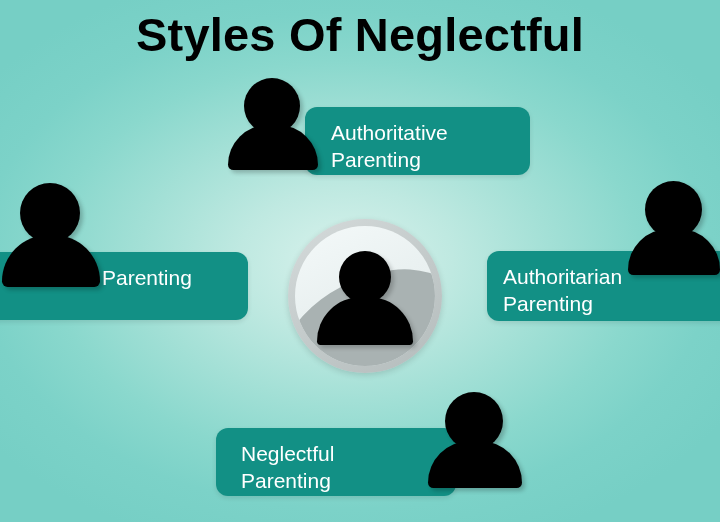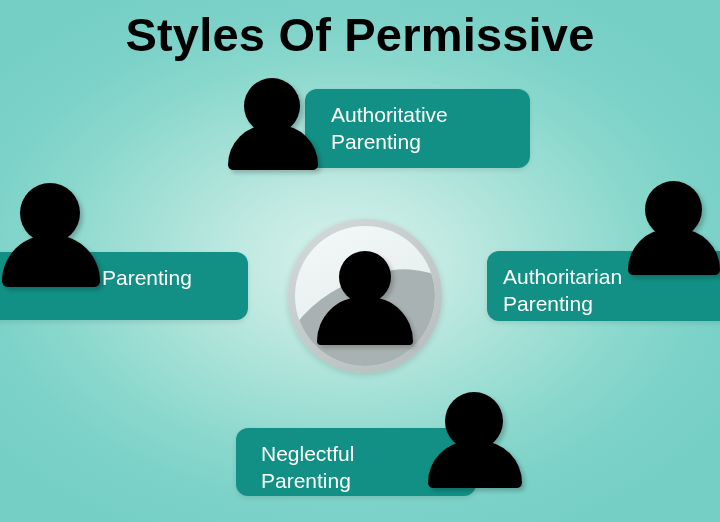--- a/index.html
+++ b/index.html
@@ -56,41 +56,41 @@
     box-shadow: 0 2px 5px rgba(0,0,0,0.10);
     z-index: 2;
   }
   .label-box .line {
     display: block;
     white-space: nowrap;
   }
 
   #box-authoritative {
     left: 305px;
-    top: 89px;
+    top: 107px;
     width: 225px;
-    height: 79px;
+    height: 68px;
     padding-left: 26px;
   }
   #box-permissive {
     left: -30px;
     top: 252px;
     width: 278px;
     height: 68px;
     padding-left: 132px;
   }
   #box-authoritarian {
     left: 487px;
     top: 251px;
     width: 265px;
     height: 70px;
     padding-left: 16px;
   }
   #box-neglectful {
-    left: 236px;
+    left: 216px;
     top: 428px;
     width: 240px;
     height: 68px;
     padding-left: 25px;
   }
 
   
   .person {
     position: absolute;
     z-index: 3;
@@ -196,21 +196,21 @@
     background: #000000;
     box-shadow: 3px 3px 4px rgba(0,0,0,0.20);
     z-index: 2;
   }
 </style>
 </head>
 <body>
 
 <div id="infographic">
 
-  <div class="title">Styles Of Permissive</div>
+  <div class="title">Styles Of Neglectful</div>
 
   <div class="person" id="person-authoritative">
     <span class="head"></span>
     <span class="body"></span>
   </div>
   <div class="label-box" id="box-authoritative">
     <span class="line">Authoritative</span>
     <span class="line">Parenting</span>
   </div>
 

